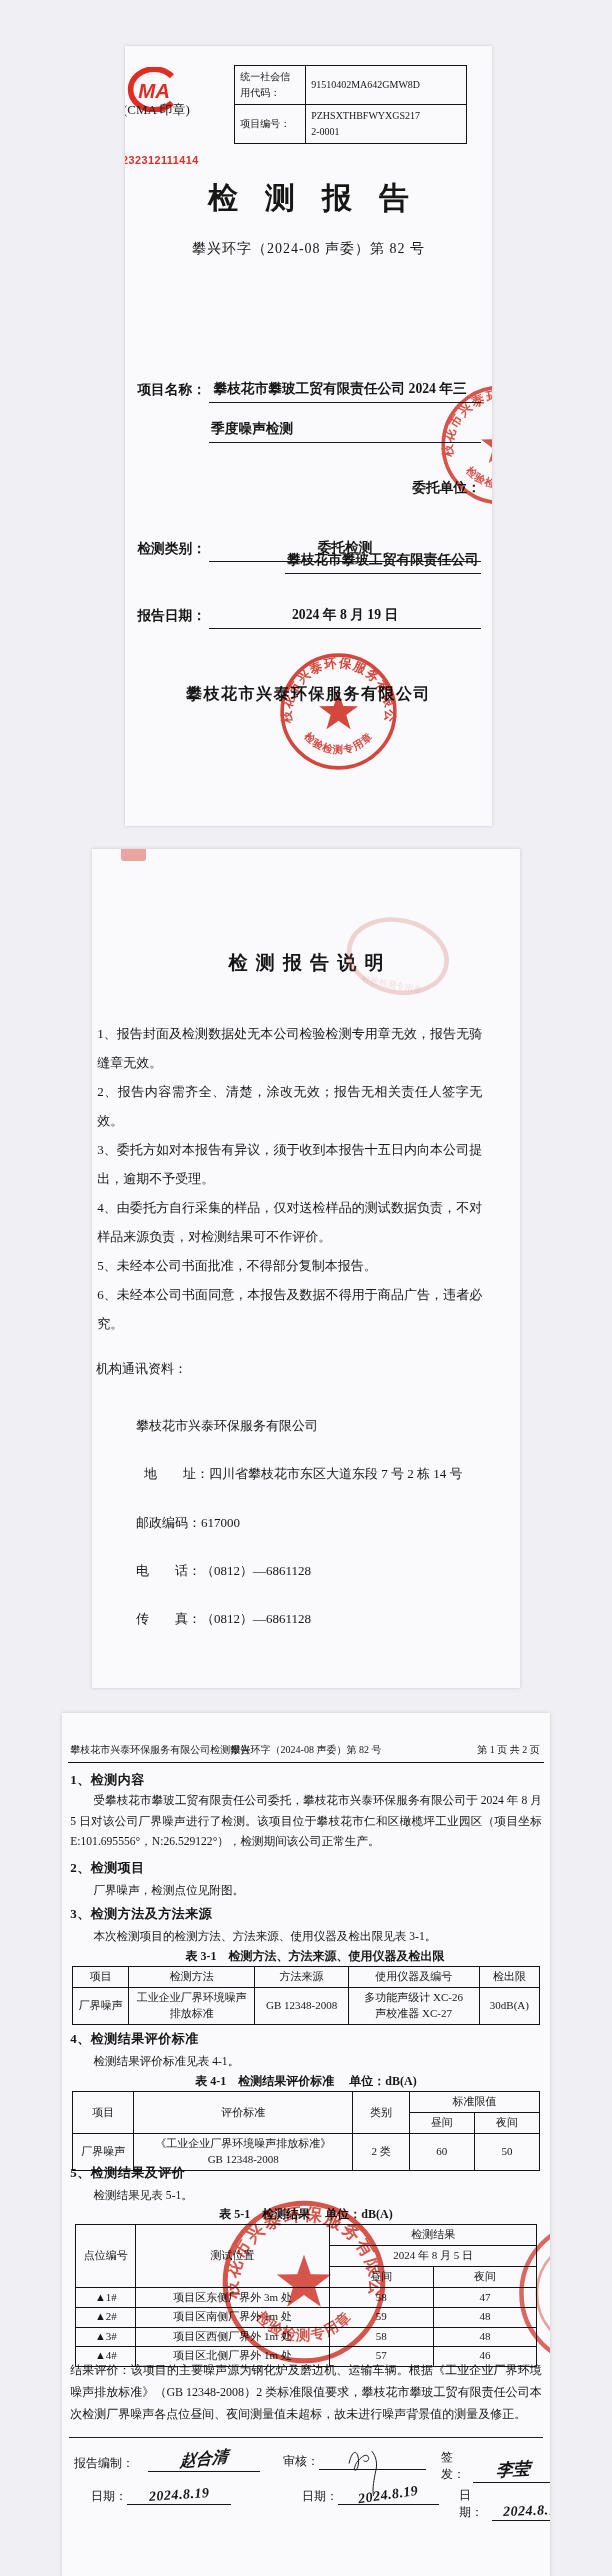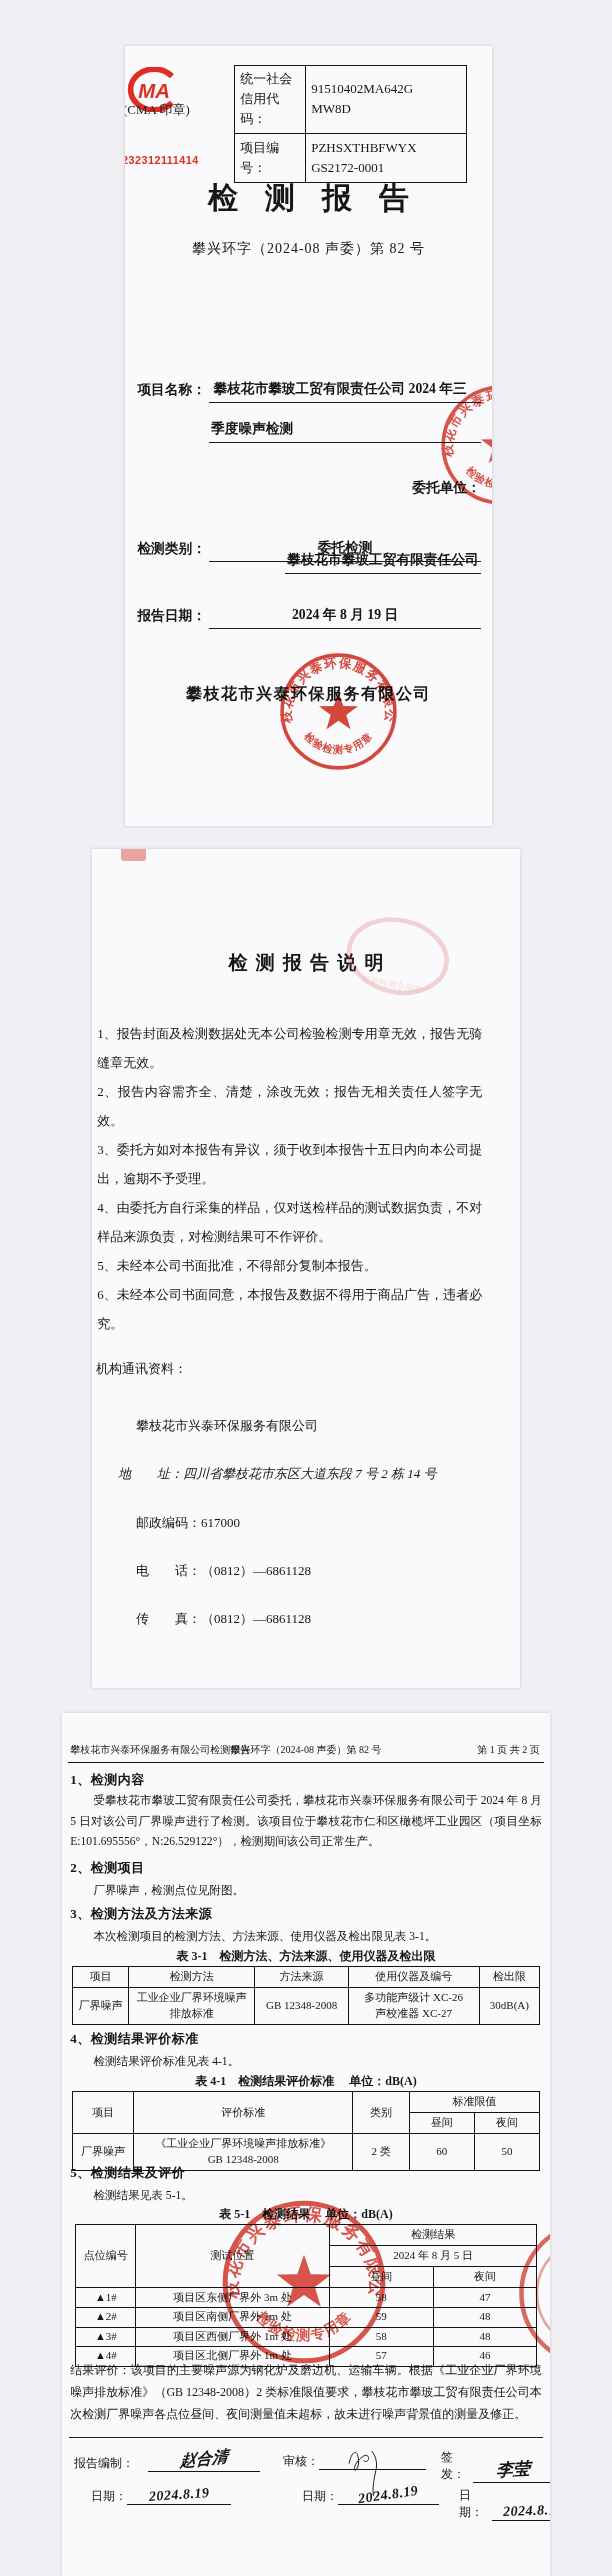--- a/index.html
+++ b/index.html
@@ -8,21 +8,21 @@
   .page { position:absolute; background:#fafafc; box-shadow:0 0 3.6px rgba(40,40,70,.2); overflow:hidden; }
   #page1 { left:125px; top:46px;   width:367px; height:780px; }
   #page2 { left:92px; top:849px; width:428px; height:839px; }
   #page3 { left:62px; top:1713px; width:488px; height:877px; }
 
   
   #cma { position:absolute; left:2.1px; top:20.6px; width:72px; }
   #cma-caption { position:absolute; left:-4.1px; top:34px; font-size:13px; color:#222; white-space:nowrap; }
   #cma-number { position:absolute; left:-5.2px; top:87px; color:#e02d23; font-weight:bold; font-size:10.8px;
                 font-family:"Liberation Sans",sans-serif; letter-spacing:0.5px; white-space:nowrap; }
-  #cover-table { position:absolute; left:109px; top:18.5px; width:233px; border-collapse:collapse; font-size:13px; }
+  #cover-table { position:absolute; left:109px; top:18.5px; width:233px; border-collapse:collapse; font-size:10px; }
   #cover-table td { border:1px solid #141414; padding:3.6px 5.2px; line-height:1.55; vertical-align:middle; }
   .ct-label { width:71px; }
   .wrapv { display:inline-block; width:110px; word-break:break-all; }
   #cover-title { position:absolute; top:132px; left:0; width:100%; text-align:center; font-size:30px; font-weight:bold;
                  letter-spacing:27px; text-indent:27px; }
   #cover-docno { position:absolute; top:194px; left:0; width:100%; text-align:center; font-size:14px; letter-spacing:1px; }
   .cfield { position:absolute; left:12.4px; right:11.3px; display:flex; align-items:flex-end; font-size:13.7px; font-weight:600; }
   .cfield .lab { flex:0 0 72px; padding-bottom:4.1px; }
   .cfield .val { flex:1; border-bottom:1.1px solid #1a1a1a; padding:0 2.1px 4.1px; text-align:center; }
   .cfield .val.left { text-align:left; padding-left:4.1px; }
@@ -45,38 +45,38 @@
   
   #seal-fragment { position:absolute; left:29px; top:0px; width:25px; height:12.4px;
                    background:rgba(214,62,50,.45); border-radius:0 0 3.1px 3.1px; filter:blur(0.5px); }
   #notes-title { position:absolute; top:101px; left:0; width:100%; text-align:center; font-size:19px; font-weight:bold;
                  letter-spacing:8.2px; text-indent:8.2px; }
   #stamp-faint { position:absolute; left:246px; top:62px; width:118px; height:113px; opacity:.5; transform:rotate(12deg); }
   #notes-list { position:absolute; top:170px; left:5.2px; width:385px; font-size:13px; line-height:29px; text-align:justify; }
   .c-line { position:absolute; font-size:13px; white-space:nowrap; }
   #contact-heading { left:4.1px;  top:511px; }
   #contact-company { left:44px; top:568px; }
-  #contact-addr    { left:26px; top:616px;font-style:italic; }
+  #contact-addr    { left:52px; top:616px; }
   #contact-zip     { left:44px; top:665px; }
   #contact-tel     { left:44px; top:713px; }
   #contact-fax     { left:44px; top:761px; }
 
   
   .p3head { position:absolute; top:30px; font-size:10px; white-space:nowrap; }
   #p3h-left  { left:8.2px; }
   #p3h-mid   { left:50%; transform:translateX(-50%); }
   #p3h-right { right:10.3px; }
   #p3h-rule  { position:absolute; top:49px; left:6.2px; right:6.2px; height:0; border-top:1.1px solid #141414; }
   .sec-title { position:absolute; left:8.2px; font-size:13px; font-weight:bold; letter-spacing:0.5px; }
   .sec-text  { position:absolute; left:8.2px; right:8.2px; font-size:11.6px; line-height:20.6px; text-align:justify; text-indent:2em; }
   #s1-title { top:58px; } #s1-text { top:78px; }
   #s2-title { top:146px; } #s2-text { top:168px; }
   #s3-title { top:192px; } #s3-text { top:214px; }
   .tbl-cap { position:absolute; left:0; width:100%; text-align:center; font-size:12px; font-weight:bold; }
-  #t31-cap { top:235px; }
+  #t31-cap { top:235px;margin-left:9px; }
   .rtable { position:absolute; border-collapse:collapse; font-size:11px; text-align:center; background:transparent; }
   .rtable td, .rtable th { border:0.8px solid #141414; padding:2.1px 3.1px; font-weight:normal; line-height:1.45; vertical-align:middle; }
   .rtable { border:1.3px solid #141414; }
   #table31 { top:253px; left:10.3px; width:468px; }
   #table31 th { height:20.6px; }
   #table31 td { height:33px; }
   #s4-title { top:317px; } #s4-text { top:339px; }
   #t41-cap  { top:360px; }
   #table41 { top:378px; left:10.3px; width:468px; }
   #table41 th { height:17.5px; }

